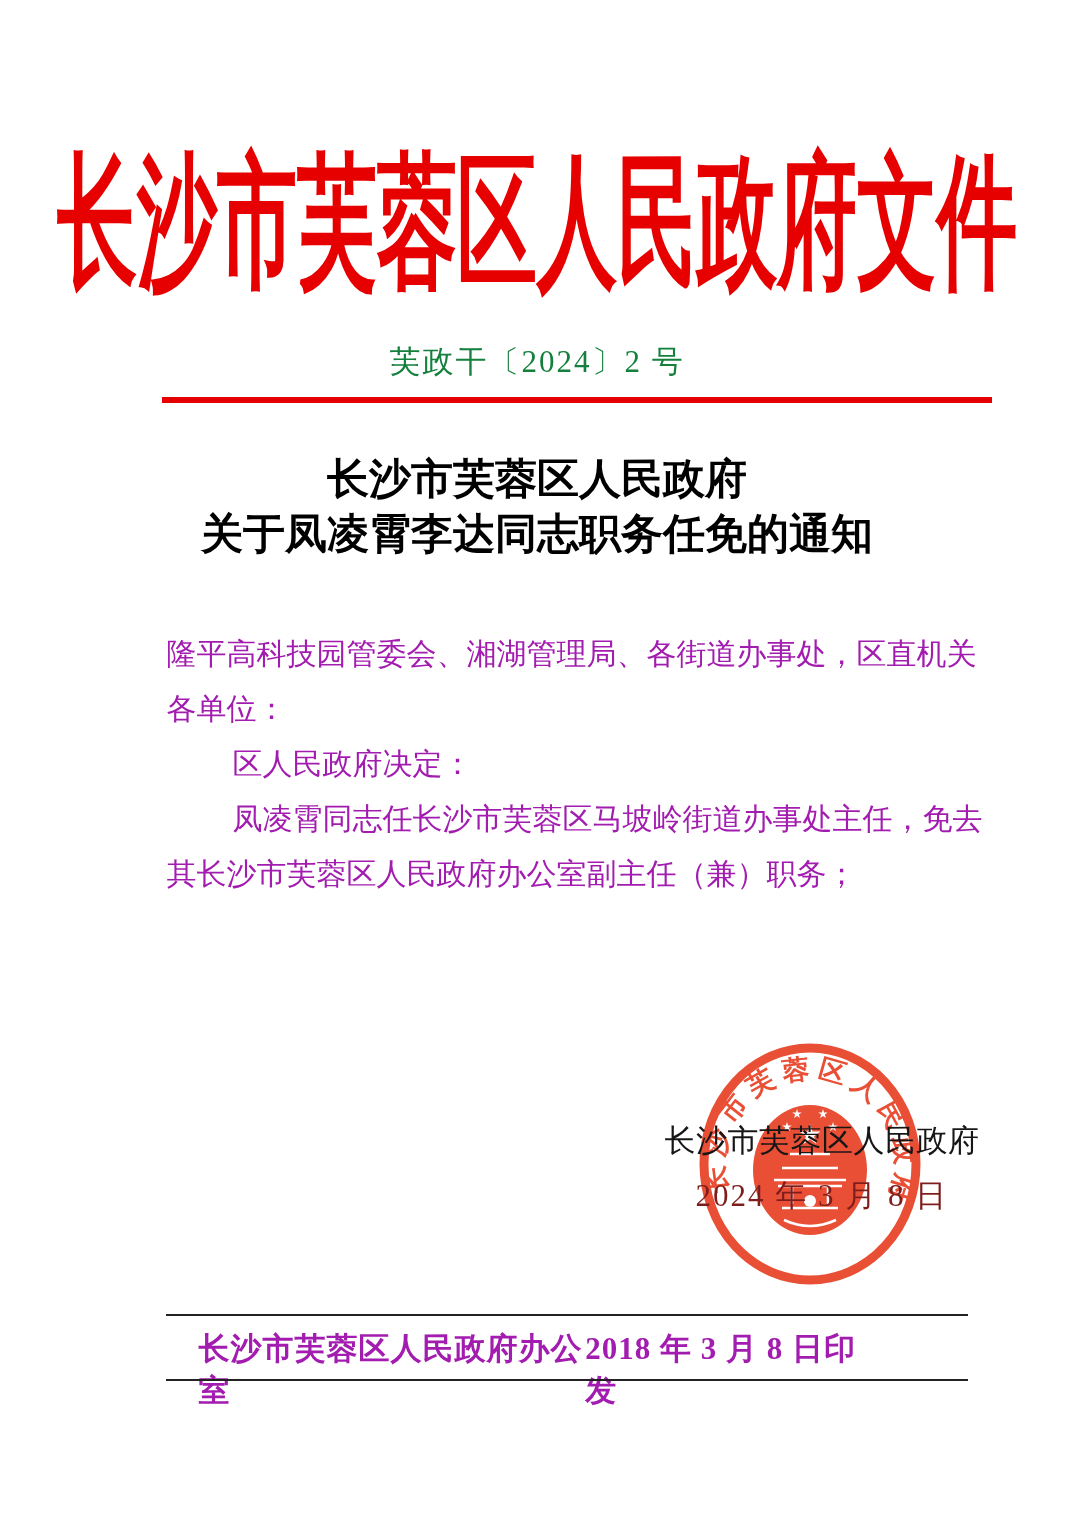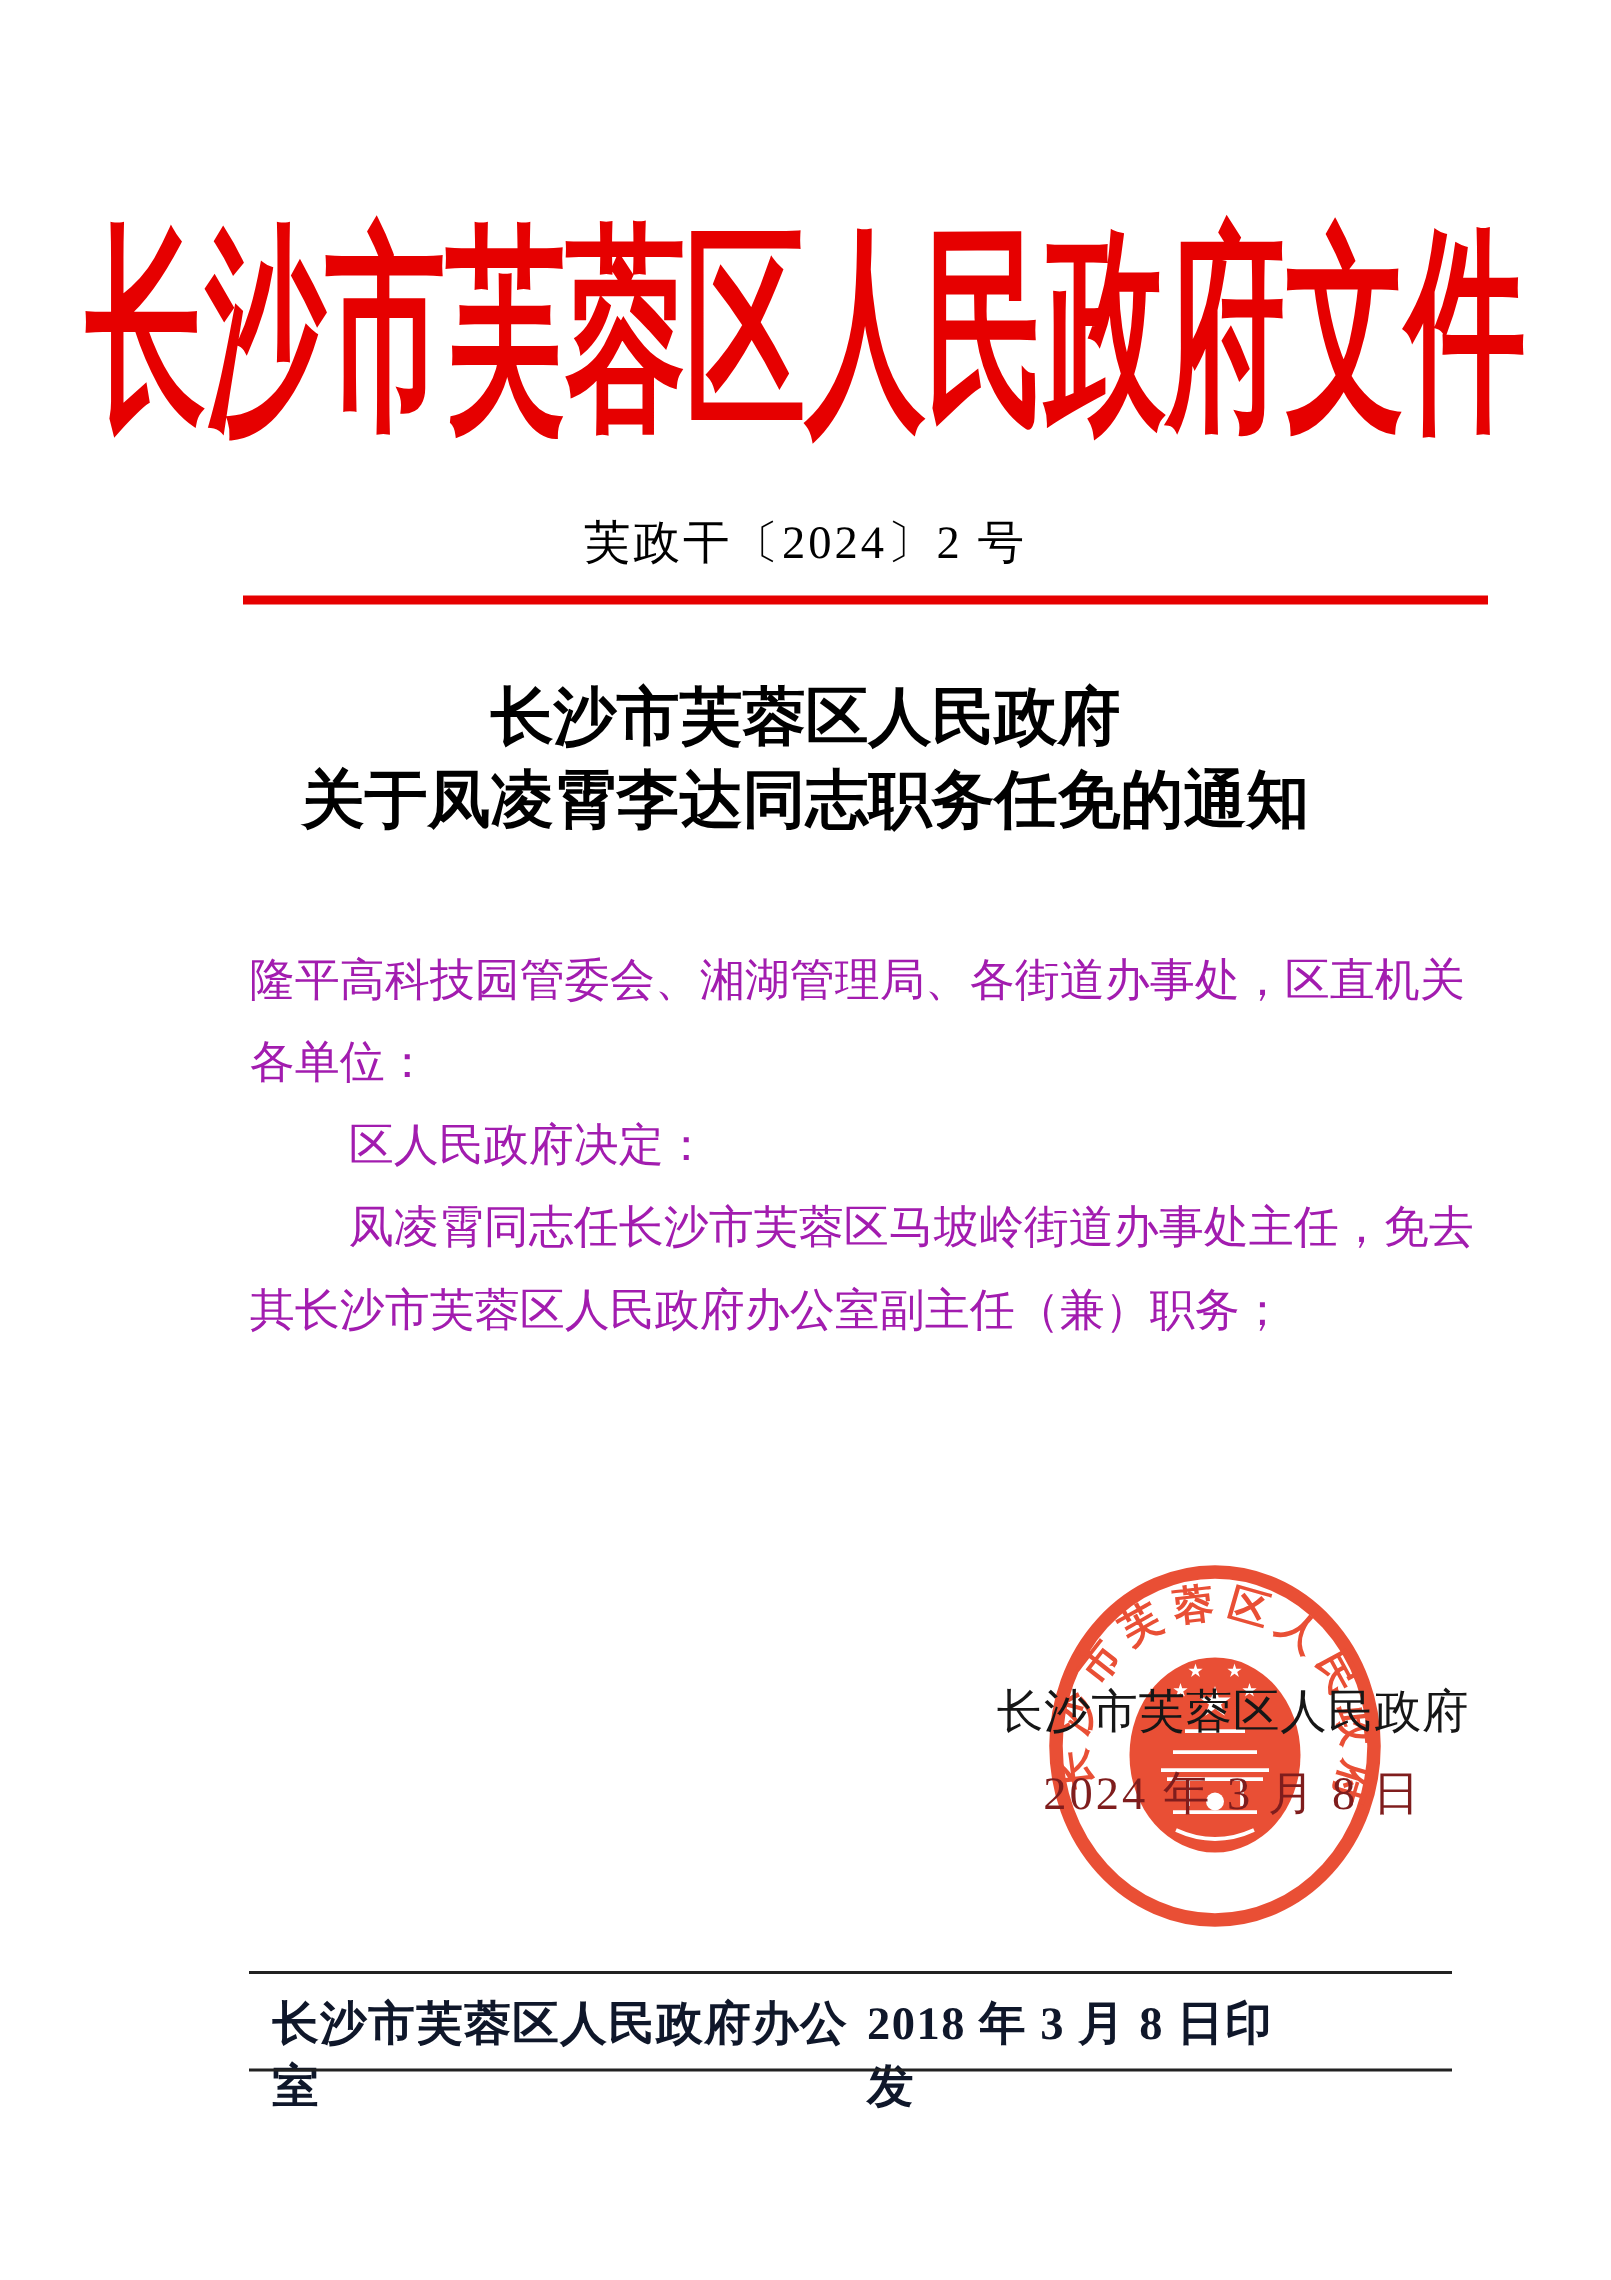--- a/index.html
+++ b/index.html
@@ -31,21 +31,21 @@
   }
 
   
   .doc-number {
     position: absolute;
     top: 342px; left: 0; right: 0;
     text-align: center;
     font-size: 31px;
     line-height: 40px;
     letter-spacing: 2px;
-    color: #000000;
+    color: #15803d;
   }
 
   
   .red-line {
     position: absolute;
     top: 397px; left: 128px;
     width: 830px; height: 6px;
     background: #e60000;
   }
 
@@ -105,28 +105,28 @@
   
   .footer-rule {
     position: absolute;
     left: 132px; width: 802px; height: 2px;
     background: #222222;
   }
   .footer-rule.top { top: 1314px; }
   .footer-rule.bottom { top: 1379px; }
   .footer-row {
     position: absolute;
-    top: 1328px; left: 148px; right: 174px;
+    top: 1328px; left: 165px; right: 174px;
     display: flex;
     justify-content: space-between;
     align-items: flex-end;
     font-size: 31px;
     font-weight: 600;
     letter-spacing: 1px;
-    color: #0f172a;
+    color: #a21caf;
   }
 </style>
 </head>
 <body>
 
 <div class="page">
 
   <div class="header-title">长沙市芙蓉区人民政府文件</div>
 
   <div class="doc-number">芙政干〔2024〕2 号</div>

